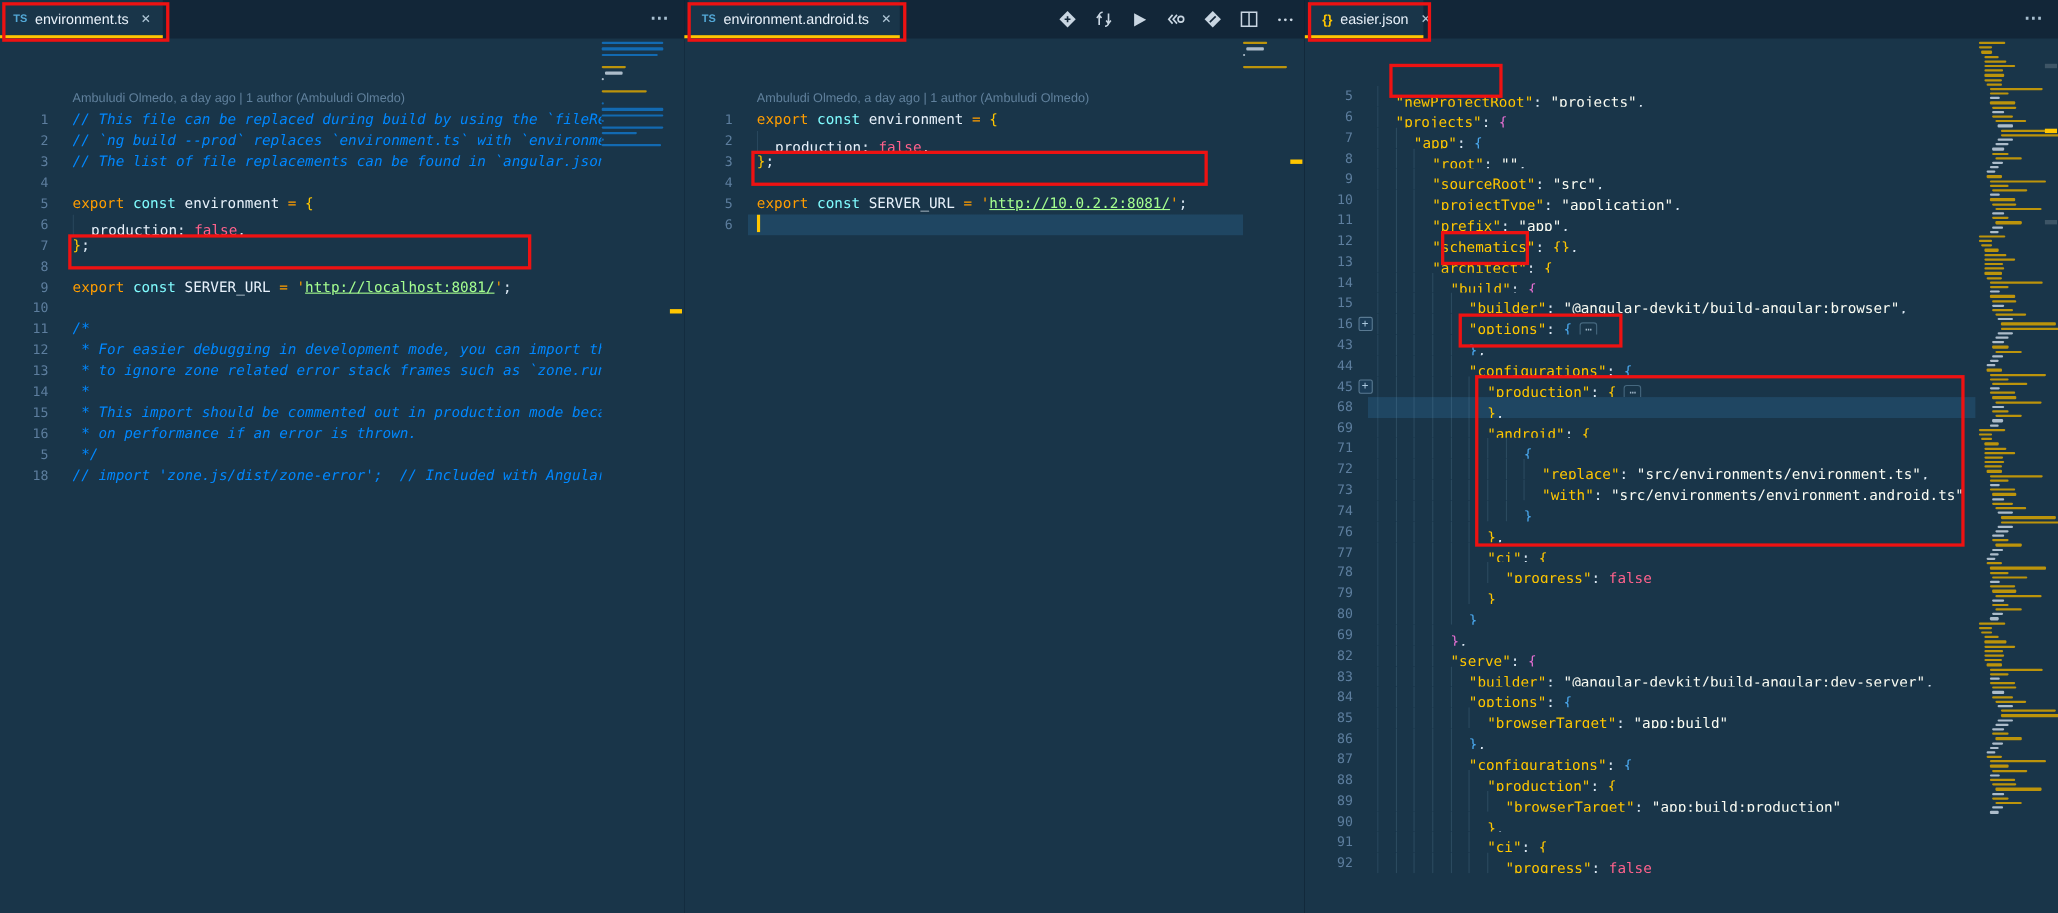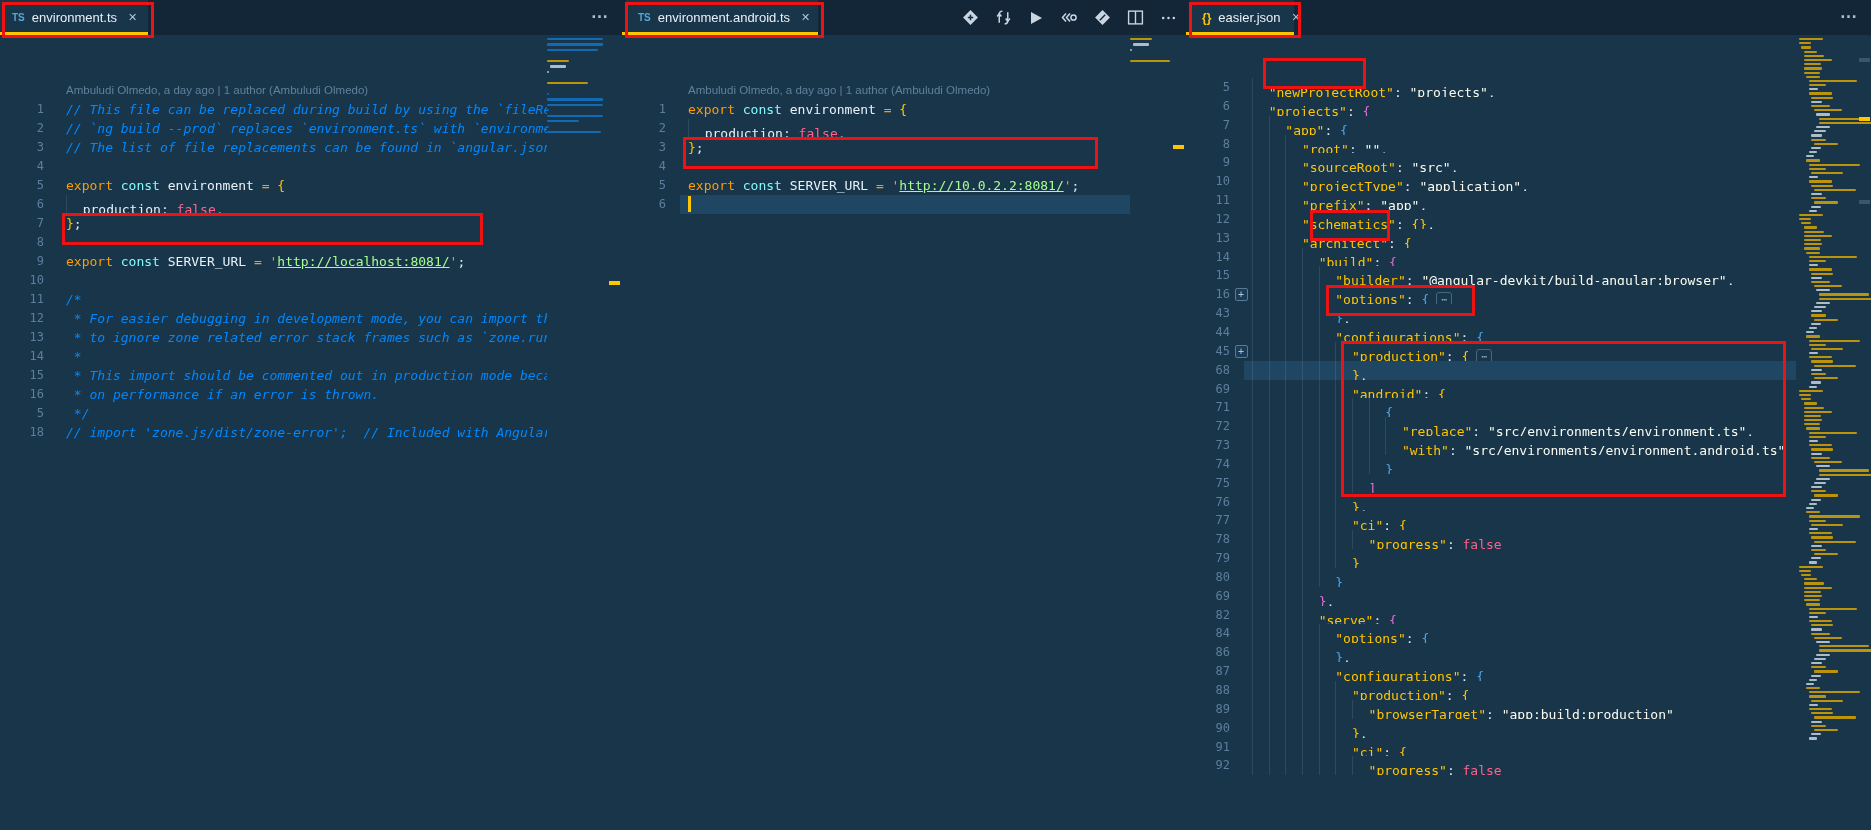--- a/index.html
+++ b/index.html
@@ -252,29 +252,30 @@
           <div class="row"><span class="ln">16</span><span class="foldcol"><span class="foldbox">+</span></span><span class="codecol"><span class="ind"></span><span class="ind"></span><span class="ind"></span><span class="ind"></span><span class="ind"></span><span class="k">"options"</span><span class="pn">: </span><span class="b2">{</span><span class="badge">⋯</span></span></div>
           <div class="row"><span class="ln">43</span><span class="foldcol"></span><span class="codecol"><span class="ind"></span><span class="ind"></span><span class="ind"></span><span class="ind"></span><span class="ind"></span><span class="b2">}</span><span class="pn">,</span></span></div>
           <div class="row"><span class="ln">44</span><span class="foldcol"></span><span class="codecol"><span class="ind"></span><span class="ind"></span><span class="ind"></span><span class="ind"></span><span class="ind"></span><span class="k">"configurations"</span><span class="pn">: </span><span class="b2 u">{</span></span></div>
           <div class="row"><span class="ln">45</span><span class="foldcol"><span class="foldbox">+</span></span><span class="codecol"><span class="ind"></span><span class="ind"></span><span class="ind"></span><span class="ind"></span><span class="ind"></span><span class="ind"></span><span class="k">"production"</span><span class="pn">: </span><span class="b0">{</span><span class="badge">⋯</span></span></div>
           <div class="row hl"><span class="ln">68</span><span class="foldcol"></span><span class="codecol"><span class="ind"></span><span class="ind"></span><span class="ind"></span><span class="ind"></span><span class="ind"></span><span class="ind"></span><span class="b0">}</span><span class="pn">,</span></span></div>
           <div class="row"><span class="ln">69</span><span class="foldcol"></span><span class="codecol"><span class="ind"></span><span class="ind"></span><span class="ind"></span><span class="ind"></span><span class="ind"></span><span class="ind"></span><span class="k">"android"</span><span class="pn">: </span><span class="b0">{</span></span></div>
           <div class="row"><span class="ln">71</span><span class="foldcol"></span><span class="codecol"><span class="ind"></span><span class="ind"></span><span class="ind"></span><span class="ind"></span><span class="ind"></span><span class="ind"></span><span class="ind"></span><span class="ind"></span><span class="b2">{</span></span></div>
           <div class="row"><span class="ln">72</span><span class="foldcol"></span><span class="codecol"><span class="ind"></span><span class="ind"></span><span class="ind"></span><span class="ind"></span><span class="ind"></span><span class="ind"></span><span class="ind"></span><span class="ind"></span><span class="ind"></span><span class="k">"replace"</span><span class="pn">: </span><span class="v">"src/environments/environment.ts"</span><span class="pn">,</span></span></div>
           <div class="row"><span class="ln">73</span><span class="foldcol"></span><span class="codecol"><span class="ind"></span><span class="ind"></span><span class="ind"></span><span class="ind"></span><span class="ind"></span><span class="ind"></span><span class="ind"></span><span class="ind"></span><span class="ind"></span><span class="k">"with"</span><span class="pn">: </span><span class="v">"src/environments/environment.android.ts"</span></span></div>
           <div class="row"><span class="ln">74</span><span class="foldcol"></span><span class="codecol"><span class="ind"></span><span class="ind"></span><span class="ind"></span><span class="ind"></span><span class="ind"></span><span class="ind"></span><span class="ind"></span><span class="ind"></span><span class="b2">}</span></span></div>
-          <div class="row"><span class="ln">75</span><span class="foldcol"></span><span class="codecol"><span class="ind"></span><span class="ind"></span><span class="ind"></span><span class="ind"></span><span class="ind"></span><span class="ind"></span><span class="ind"></span><span class="b1">]</span></span></div>
           <div class="row"><span class="ln">76</span><span class="foldcol"></span><span class="codecol"><span class="ind"></span><span class="ind"></span><span class="ind"></span><span class="ind"></span><span class="ind"></span><span class="ind"></span><span class="b0">}</span><span class="pn">,</span></span></div>
           <div class="row"><span class="ln">77</span><span class="foldcol"></span><span class="codecol"><span class="ind"></span><span class="ind"></span><span class="ind"></span><span class="ind"></span><span class="ind"></span><span class="ind"></span><span class="k">"ci"</span><span class="pn">: </span><span class="b0">{</span></span></div>
           <div class="row"><span class="ln">78</span><span class="foldcol"></span><span class="codecol"><span class="ind"></span><span class="ind"></span><span class="ind"></span><span class="ind"></span><span class="ind"></span><span class="ind"></span><span class="ind"></span><span class="k">"progress"</span><span class="pn">: </span><span class="bf">false</span></span></div>
           <div class="row"><span class="ln">79</span><span class="foldcol"></span><span class="codecol"><span class="ind"></span><span class="ind"></span><span class="ind"></span><span class="ind"></span><span class="ind"></span><span class="ind"></span><span class="b0">}</span></span></div>
           <div class="row"><span class="ln">80</span><span class="foldcol"></span><span class="codecol"><span class="ind"></span><span class="ind"></span><span class="ind"></span><span class="ind"></span><span class="ind"></span><span class="b2">}</span></span></div>
           <div class="row"><span class="ln">69</span><span class="foldcol"></span><span class="codecol"><span class="ind"></span><span class="ind"></span><span class="ind"></span><span class="ind"></span><span class="b1">}</span><span class="pn">,</span></span></div>
           <div class="row"><span class="ln">82</span><span class="foldcol"></span><span class="codecol"><span class="ind"></span><span class="ind"></span><span class="ind"></span><span class="ind"></span><span class="k">"serve"</span><span class="pn">: </span><span class="b1">{</span></span></div>
+          <div class="row"><span class="ln">83</span><span class="foldcol"></span><span class="codecol"><span class="ind"></span><span class="ind"></span><span class="ind"></span><span class="ind"></span><span class="ind"></span><span class="k">"builder"</span><span class="pn">: </span><span class="v">"@angular-devkit/build-angular:dev-server"</span><span class="pn">,</span></span></div>
           <div class="row"><span class="ln">84</span><span class="foldcol"></span><span class="codecol"><span class="ind"></span><span class="ind"></span><span class="ind"></span><span class="ind"></span><span class="ind"></span><span class="k">"options"</span><span class="pn">: </span><span class="b2">{</span></span></div>
+          <div class="row"><span class="ln">85</span><span class="foldcol"></span><span class="codecol"><span class="ind"></span><span class="ind"></span><span class="ind"></span><span class="ind"></span><span class="ind"></span><span class="ind"></span><span class="k">"browserTarget"</span><span class="pn">: </span><span class="v">"app:build"</span></span></div>
           <div class="row"><span class="ln">86</span><span class="foldcol"></span><span class="codecol"><span class="ind"></span><span class="ind"></span><span class="ind"></span><span class="ind"></span><span class="ind"></span><span class="b2">}</span><span class="pn">,</span></span></div>
           <div class="row"><span class="ln">87</span><span class="foldcol"></span><span class="codecol"><span class="ind"></span><span class="ind"></span><span class="ind"></span><span class="ind"></span><span class="ind"></span><span class="k">"configurations"</span><span class="pn">: </span><span class="b2">{</span></span></div>
           <div class="row"><span class="ln">88</span><span class="foldcol"></span><span class="codecol"><span class="ind"></span><span class="ind"></span><span class="ind"></span><span class="ind"></span><span class="ind"></span><span class="ind"></span><span class="k">"production"</span><span class="pn">: </span><span class="b0">{</span></span></div>
           <div class="row"><span class="ln">89</span><span class="foldcol"></span><span class="codecol"><span class="ind"></span><span class="ind"></span><span class="ind"></span><span class="ind"></span><span class="ind"></span><span class="ind"></span><span class="ind"></span><span class="k">"browserTarget"</span><span class="pn">: </span><span class="v">"app:build:production"</span></span></div>
           <div class="row"><span class="ln">90</span><span class="foldcol"></span><span class="codecol"><span class="ind"></span><span class="ind"></span><span class="ind"></span><span class="ind"></span><span class="ind"></span><span class="ind"></span><span class="b0">}</span><span class="pn">,</span></span></div>
           <div class="row"><span class="ln">91</span><span class="foldcol"></span><span class="codecol"><span class="ind"></span><span class="ind"></span><span class="ind"></span><span class="ind"></span><span class="ind"></span><span class="ind"></span><span class="k">"ci"</span><span class="pn">: </span><span class="b0">{</span></span></div>
           <div class="row"><span class="ln">92</span><span class="foldcol"></span><span class="codecol"><span class="ind"></span><span class="ind"></span><span class="ind"></span><span class="ind"></span><span class="ind"></span><span class="ind"></span><span class="ind"></span><span class="k">"progress"</span><span class="pn">: </span><span class="bf">false</span></span></div>
         </div>
       <div class="minimap">
           <div class="mrow" style="height: 2.2px; margin-bottom: 2px; margin-left: 2.5px; width: 24.8px; background: rgb(217, 164, 0); opacity: 0.85;"></div>

